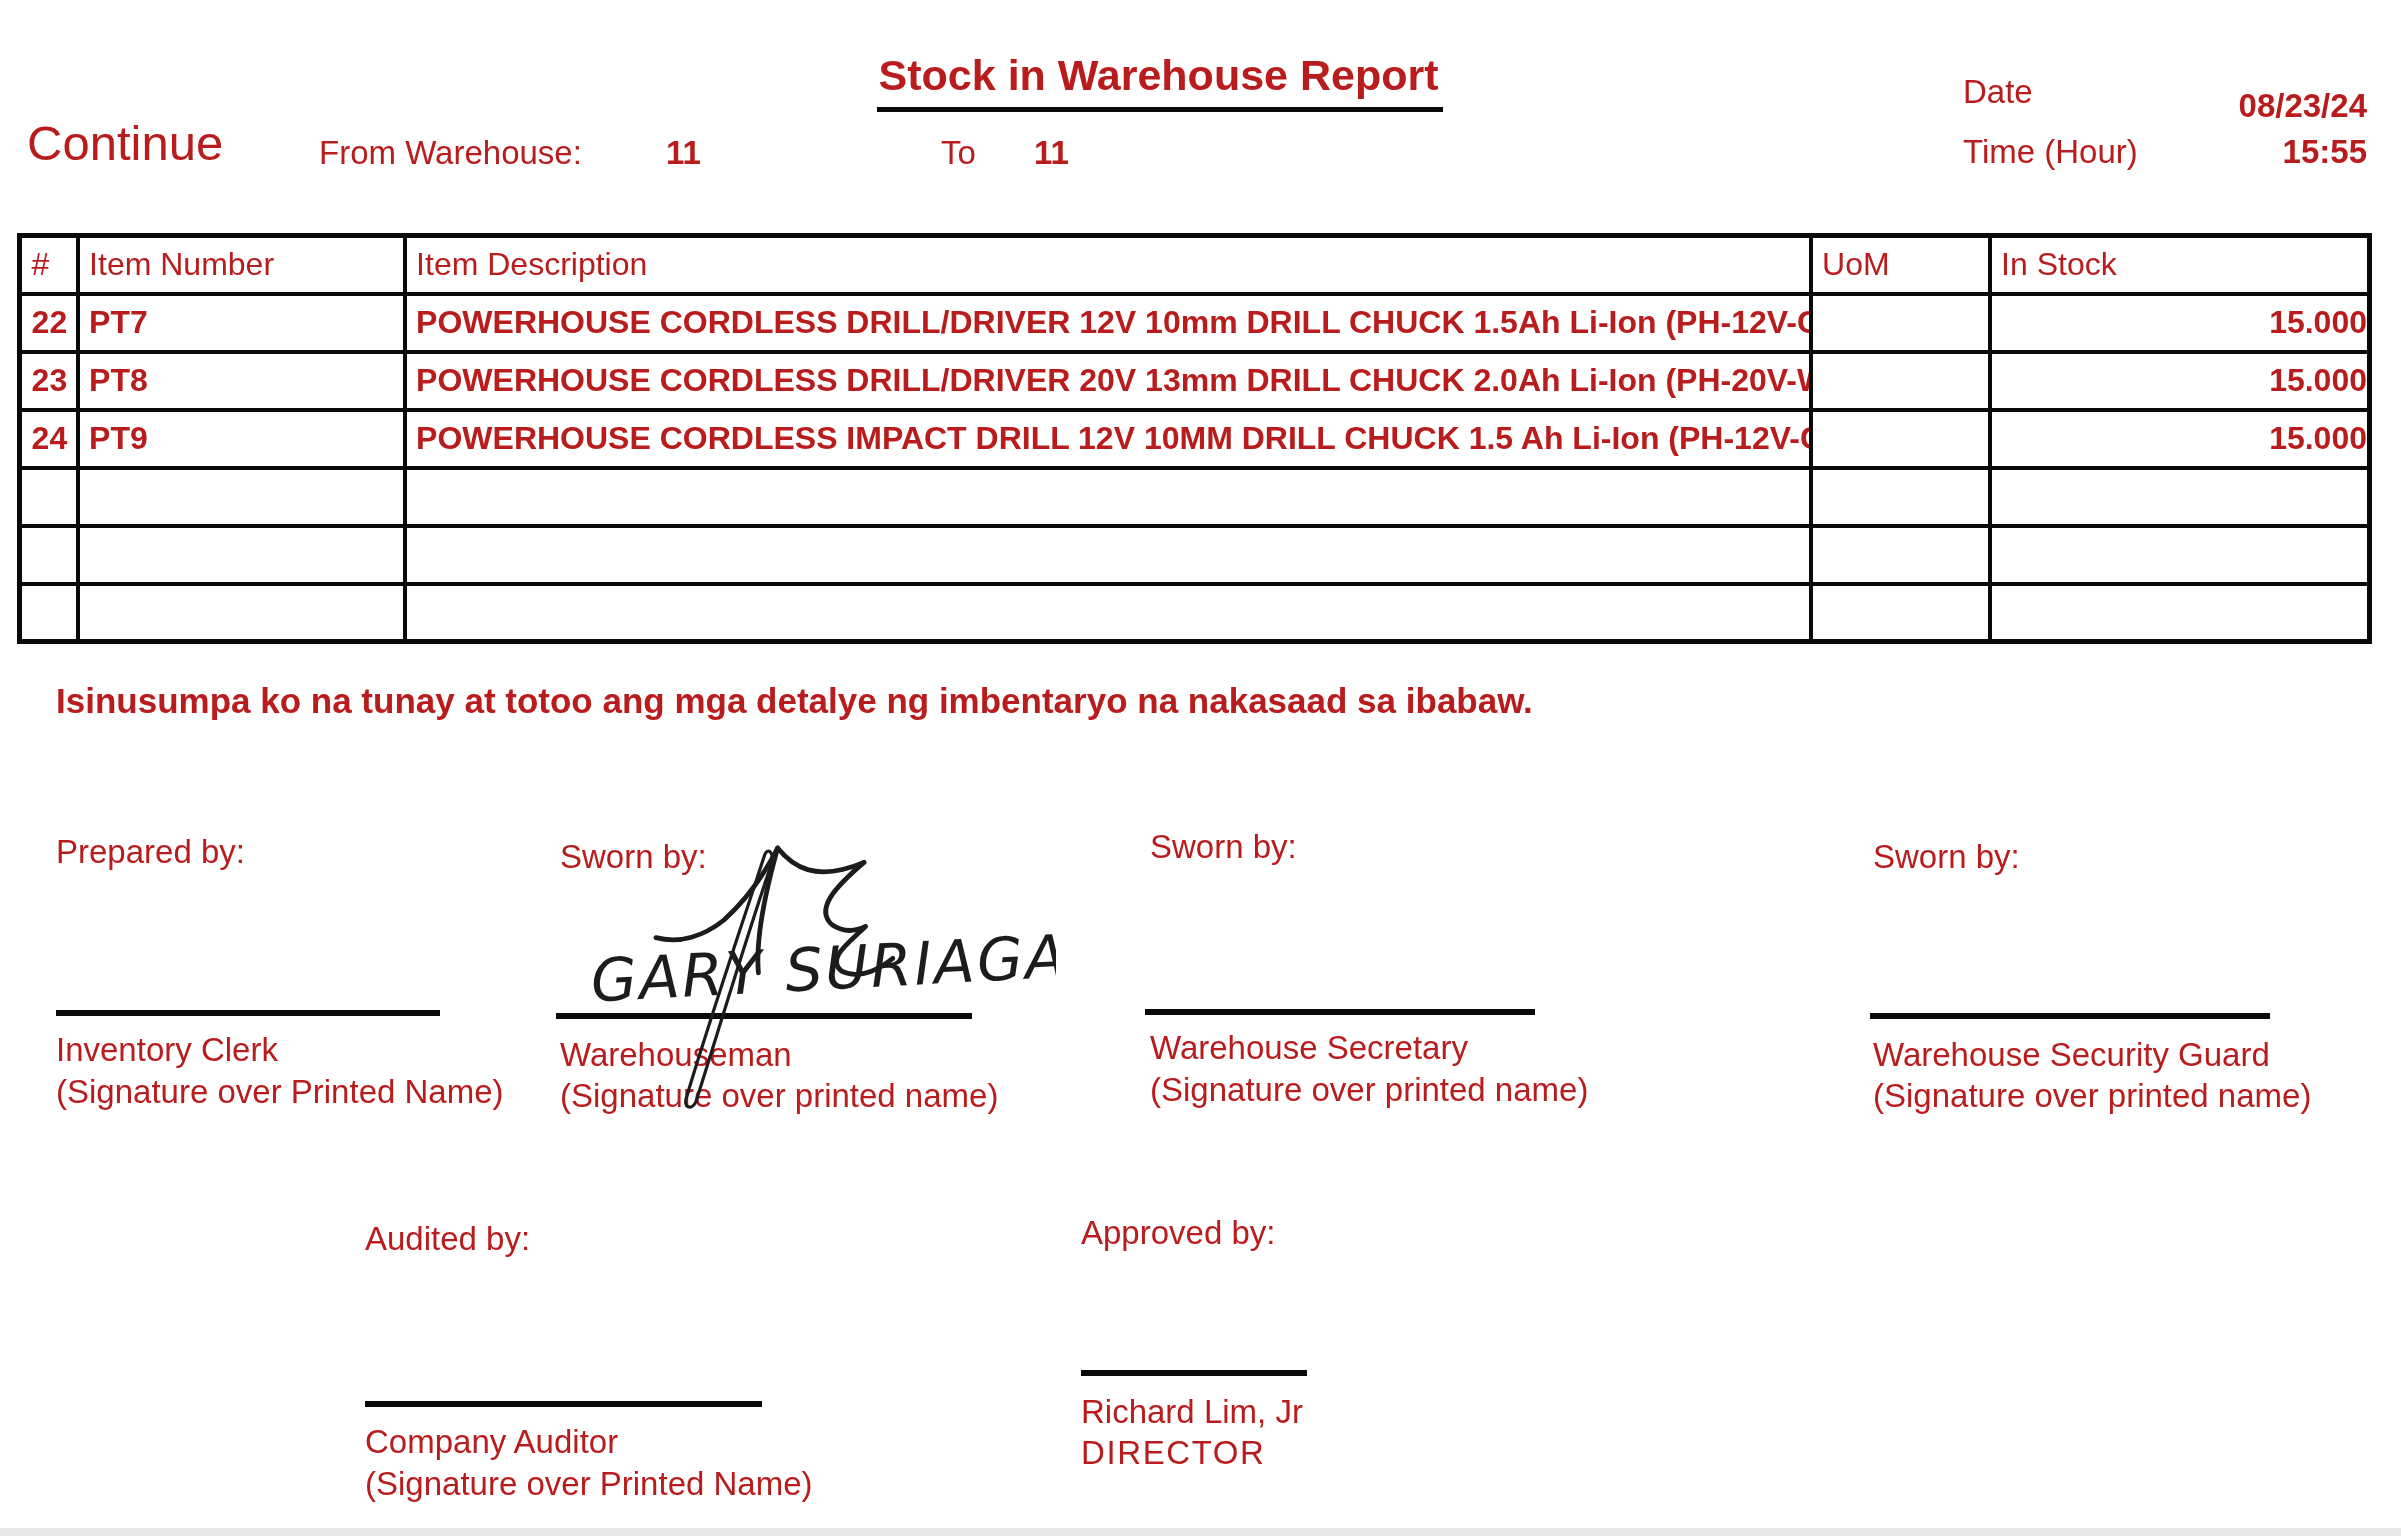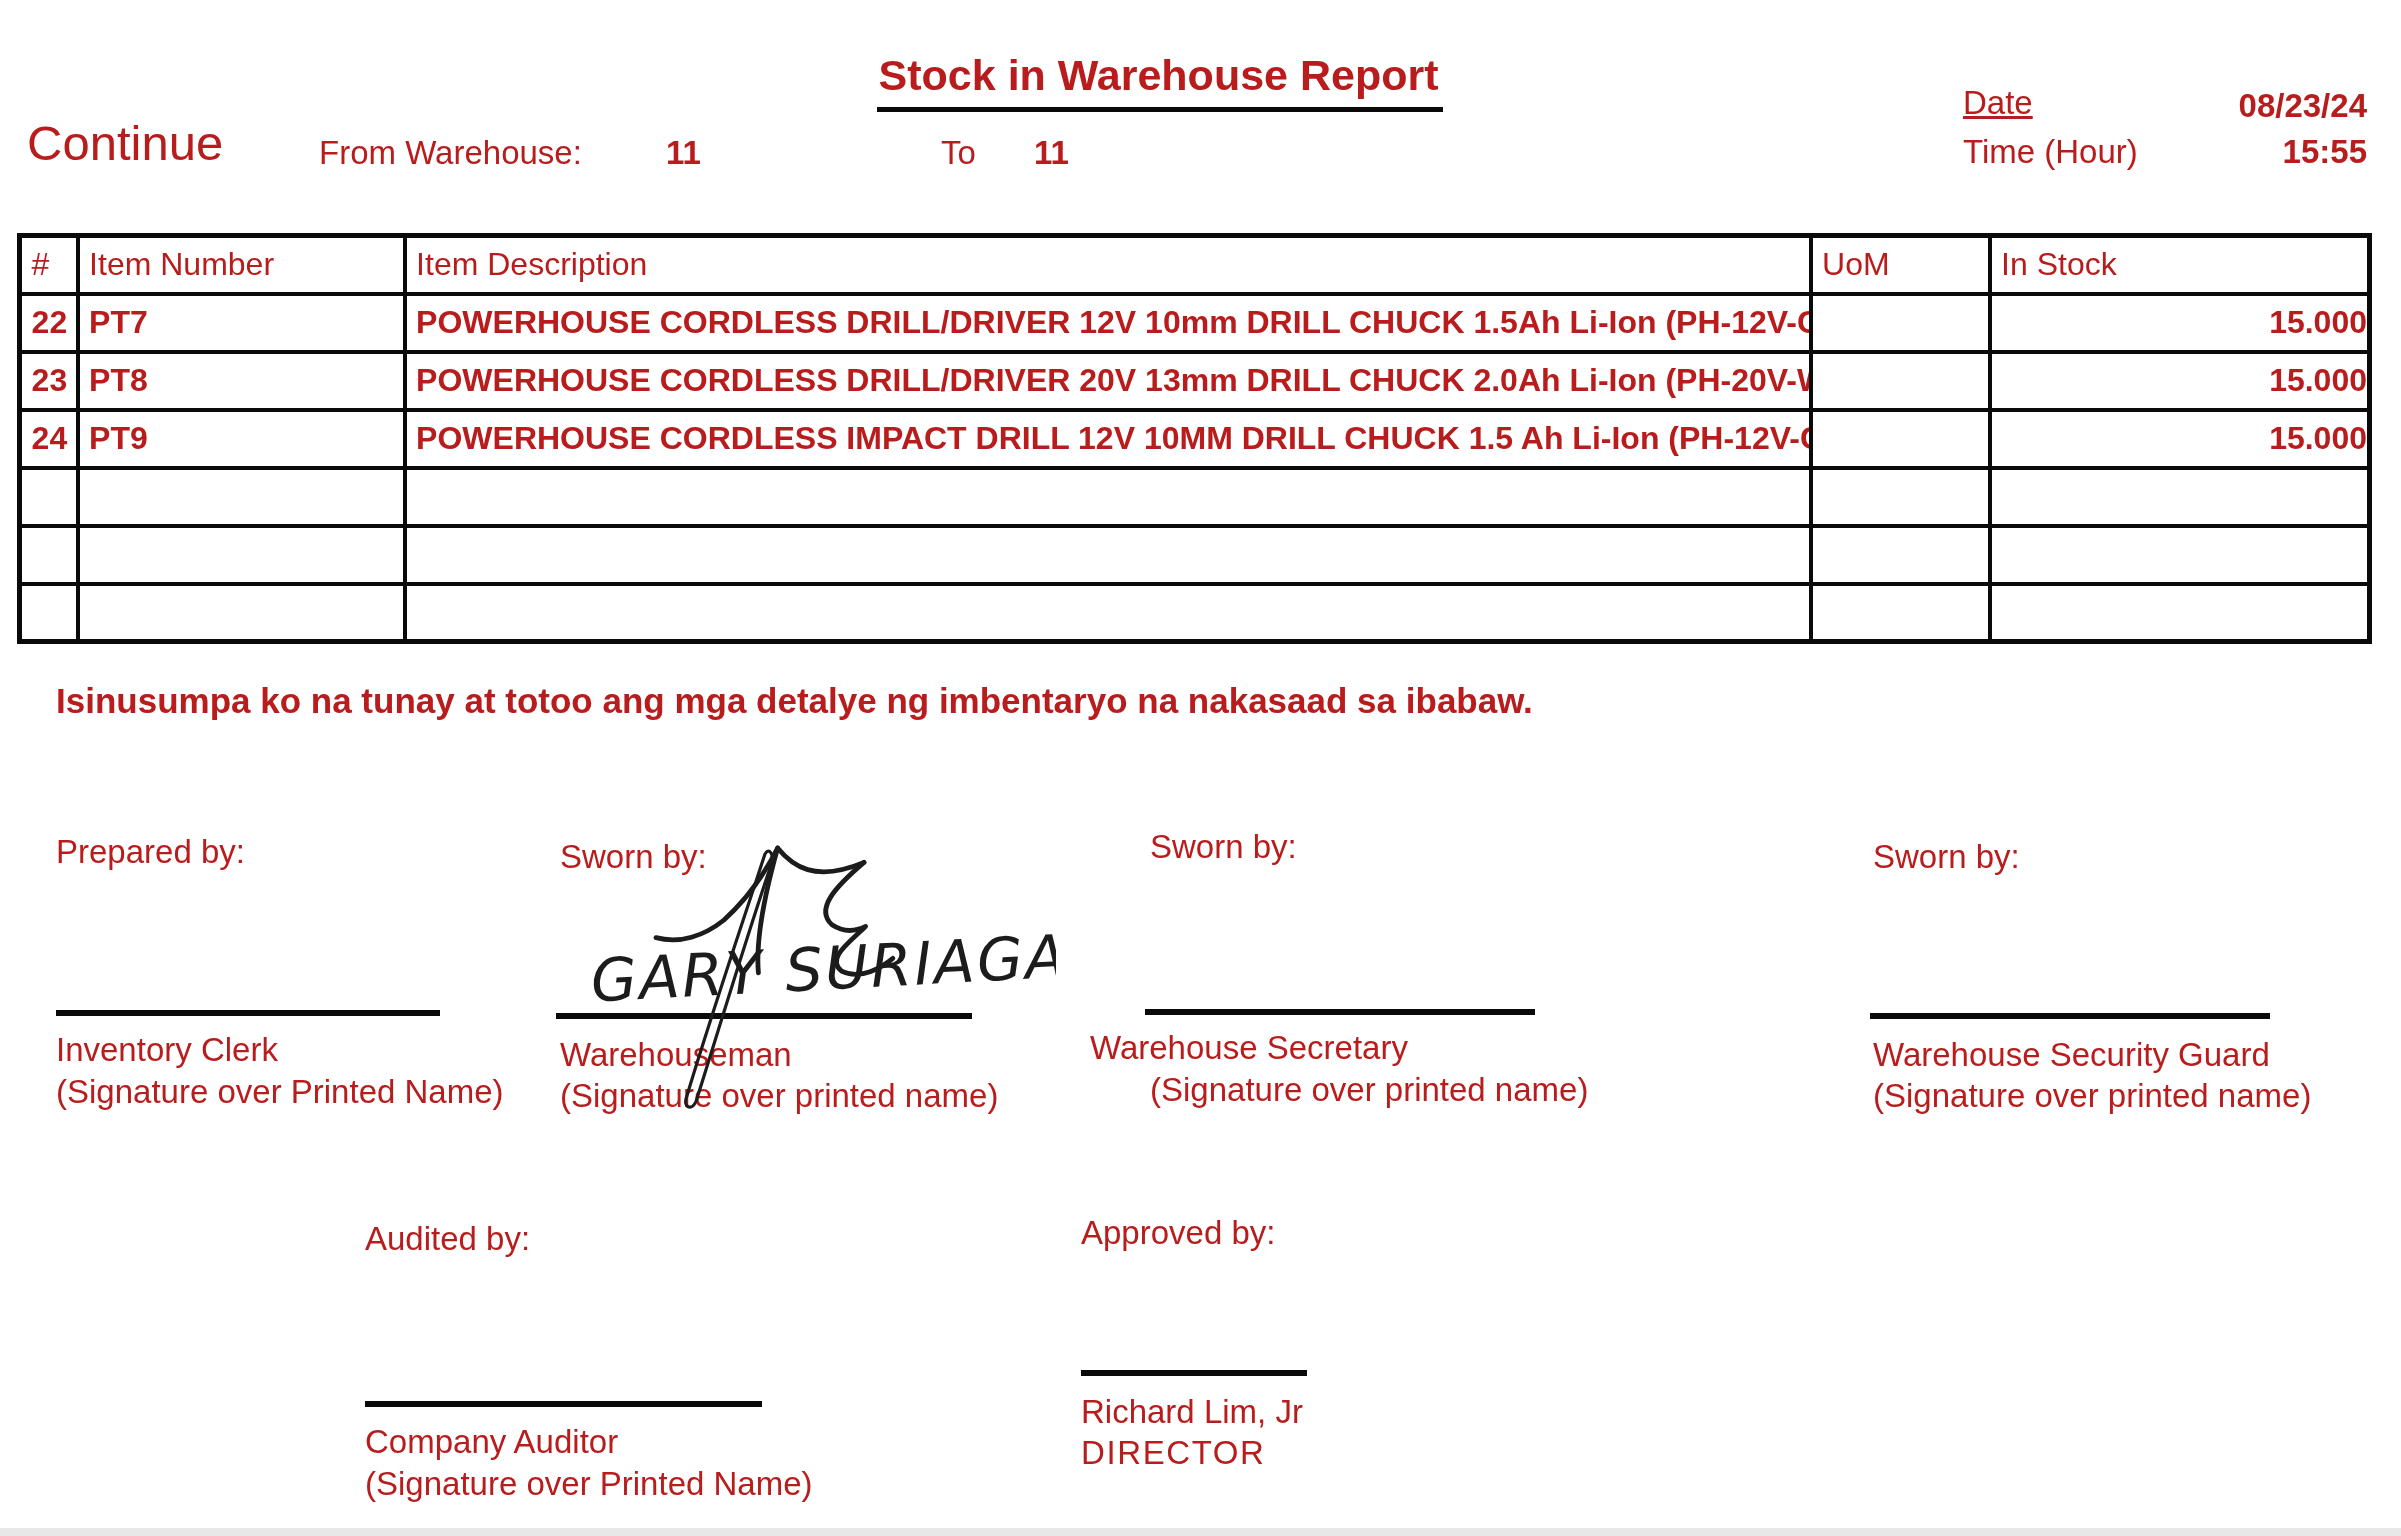--- a/index.html
+++ b/index.html
@@ -55,21 +55,21 @@
 
   .sig-svg { position: absolute; left: 544px; top: 816px; }
 </style>
 </head>
 <body>
 
 <div class="page">
 
   <div class="title">Stock in Warehouse Report</div>
 
-  <div class="abs hlabel" style="left:1963px; top:84px;text-decoration:underline;">Date</div>
+  <div class="abs hlabel" style="left:1963px; top:73px;">Date</div>
   <div class="abs hvalue" style="right:34px; top:87px;">08/23/24</div>
 
   <div class="abs continue">Continue</div>
 
   <div class="abs hlabel" style="left:319px; top:134px;">From Warehouse:</div>
   <div class="abs hvalue" style="left:666px; top:134px;">11</div>
   <div class="abs hlabel" style="left:941px; top:134px;">To</div>
   <div class="abs hvalue" style="left:1034px; top:134px;">11</div>
 
   <div class="abs hlabel" style="left:1963px; top:133px;">Time (Hour)</div>
@@ -145,21 +145,21 @@
 
   <div class="sig-line" style="left:56px;  top:1010px; width:384px;"></div>
   <div class="sig-line" style="left:556px; top:1013px; width:416px;"></div>
   <div class="sig-line" style="left:1145px;top:1009px; width:390px;"></div>
   <div class="sig-line" style="left:1870px;top:1013px; width:400px;"></div>
 
   <div class="abs sig-role" style="left:56px;  top:1031px;">Inventory Clerk</div>
   <div class="abs sig-note" style="left:56px;  top:1073px;">(Signature over Printed Name)</div>
   <div class="abs sig-role" style="left:560px; top:1036px;">Warehouseman</div>
   <div class="abs sig-note" style="left:560px; top:1077px;">(Signature over printed name)</div>
-  <div class="abs sig-role" style="left:1090px;top:1029px;">Warehouse Secretary</div>
+  <div class="abs sig-role" style="left:1150px;top:1029px;">Warehouse Secretary</div>
   <div class="abs sig-note" style="left:1150px;top:1071px;">(Signature over printed name)</div>
   <div class="abs sig-role" style="left:1873px;top:1036px;">Warehouse Security Guard</div>
   <div class="abs sig-note" style="left:1873px;top:1077px;">(Signature over printed name)</div>
 
   <svg class="sig-svg" width="512" height="320" viewBox="0 0 640 400">
     <g fill="none" stroke="#1c1c1c" stroke-width="6" stroke-linecap="round" stroke-linejoin="round">
 
       <path d="M140,152 C170,160 200,150 225,130 C255,103 278,68 292,40 C278,90 264,150 268,196"></path>
       <path d="M292,40 C310,62 338,84 400,58"></path>
       <path d="M400,58 C365,88 338,116 360,136 C378,148 394,142 402,138 C382,158 352,178 372,194 C396,206 424,188 436,178"></path>

